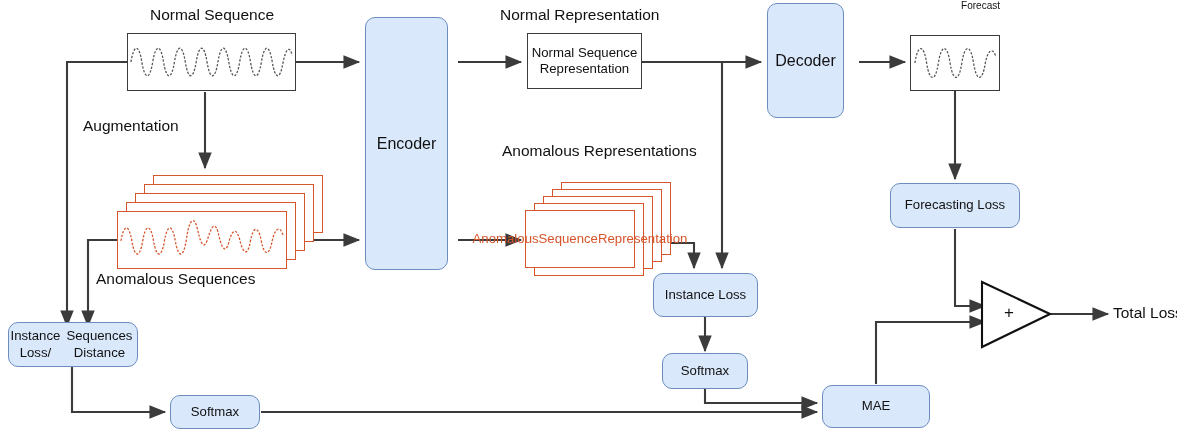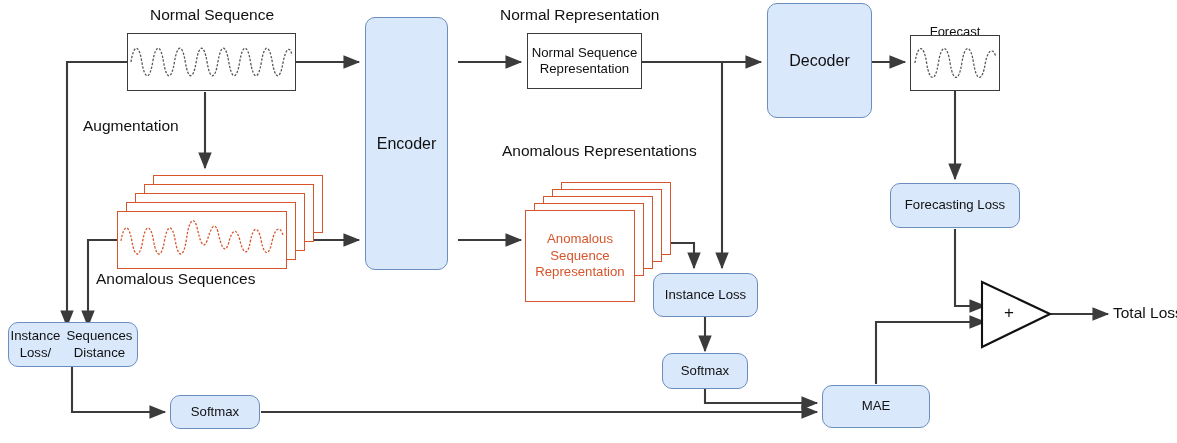--- a/index.html
+++ b/index.html
@@ -110,32 +110,32 @@
     <span>Normal Sequence</span>
     <span>Representation</span>
   </div>
 
   <div class="label" style="left:502px;top:142px;font-size:15.5px;">Anomalous Representations</div>
   <div>
     <div class="stacklayer" style="left:561px;top:182px;width:110px;height:73px;"></div>
     <div class="stacklayer" style="left:552px;top:189px;width:110px;height:73px;"></div>
     <div class="stacklayer" style="left:543px;top:196px;width:110px;height:73px;"></div>
     <div class="stacklayer" style="left:534px;top:203px;width:110px;height:73px;"></div>
-    <div class="node orange" style="left:525px;top:210px;width:110px;height:92px;flex-direction:column;font-size:13.2px;">
+    <div class="node orange" style="left:525px;top:210px;width:110px;height:58px;flex-direction:row;font-size:13.2px;">
       <span>Anomalous</span>
       <span>Sequence</span>
       <span>Representation</span>
     </div>
   </div>
 
-  <div class="node blue" style="left:767px;top:3px;width:105px;height:115px;font-size:16px;text-align:center;">
+  <div class="node blue" style="left:767px;top:3px;width:77px;height:115px;font-size:16px;text-align:center;">
     <span>Decoder</span>
   </div>
 
-  <div class="label" style="left:910px;top:24px;width:90px;text-align:center;font-size:13px;">Forecast</div>
+  <div class="label" style="left:910px;top:0;width:90px;text-align:right;font-size:10px;">Forecast</div>
   <div class="node plain" style="left:910px;top:35px;width:90px;height:56px;">
     <svg class="wv" viewBox="0 0 90 56" preserveAspectRatio="none">
       <path d="M4,28 C7,8 13,8 16,28 C19,48 25,48 28,28 C31,8 37,8 40,28 C43,48 49,48 52,28
                C55,8 61,8 64,28 C67,48 73,48 76,28 C79,13 84,12 87,22" fill="none" stroke="#555" stroke-width="1.3" stroke-dasharray="2.4,1.6"></path>
     </svg>
   </div>
 
   <div class="node blue" style="left:653px;top:273px;width:105px;height:44px;font-size:13.2px;">
     <span>Instance Loss</span>
   </div>

